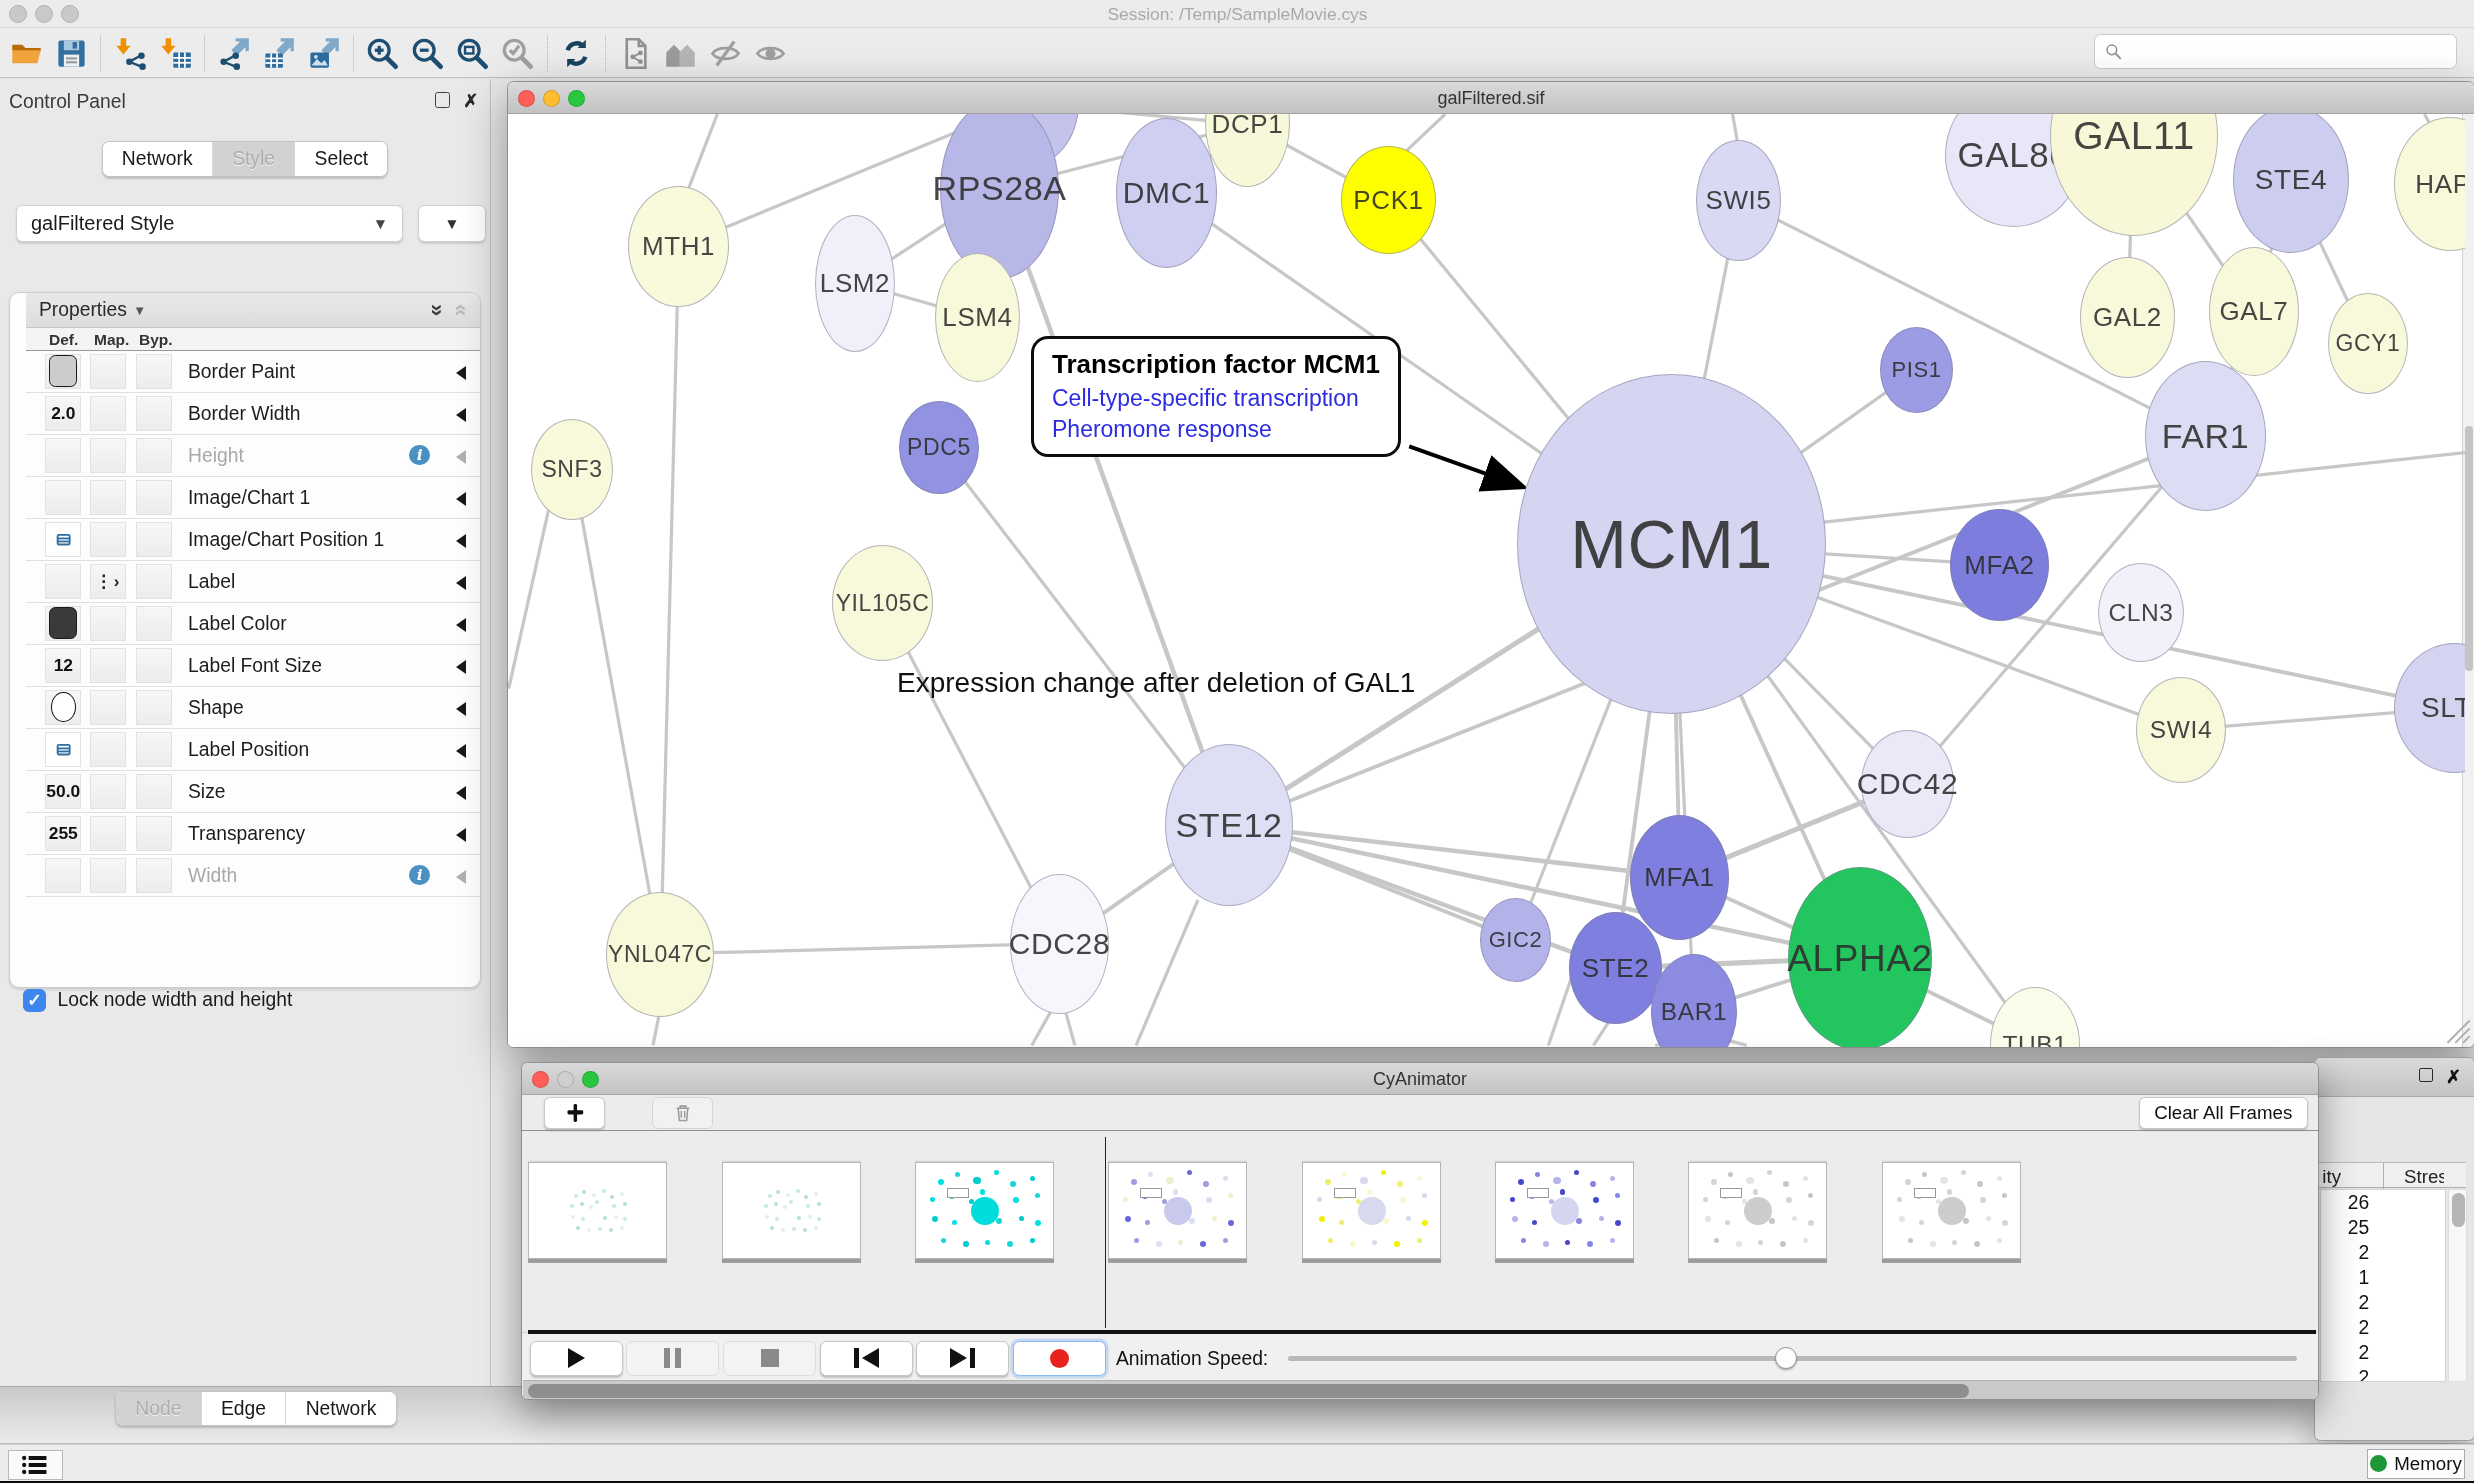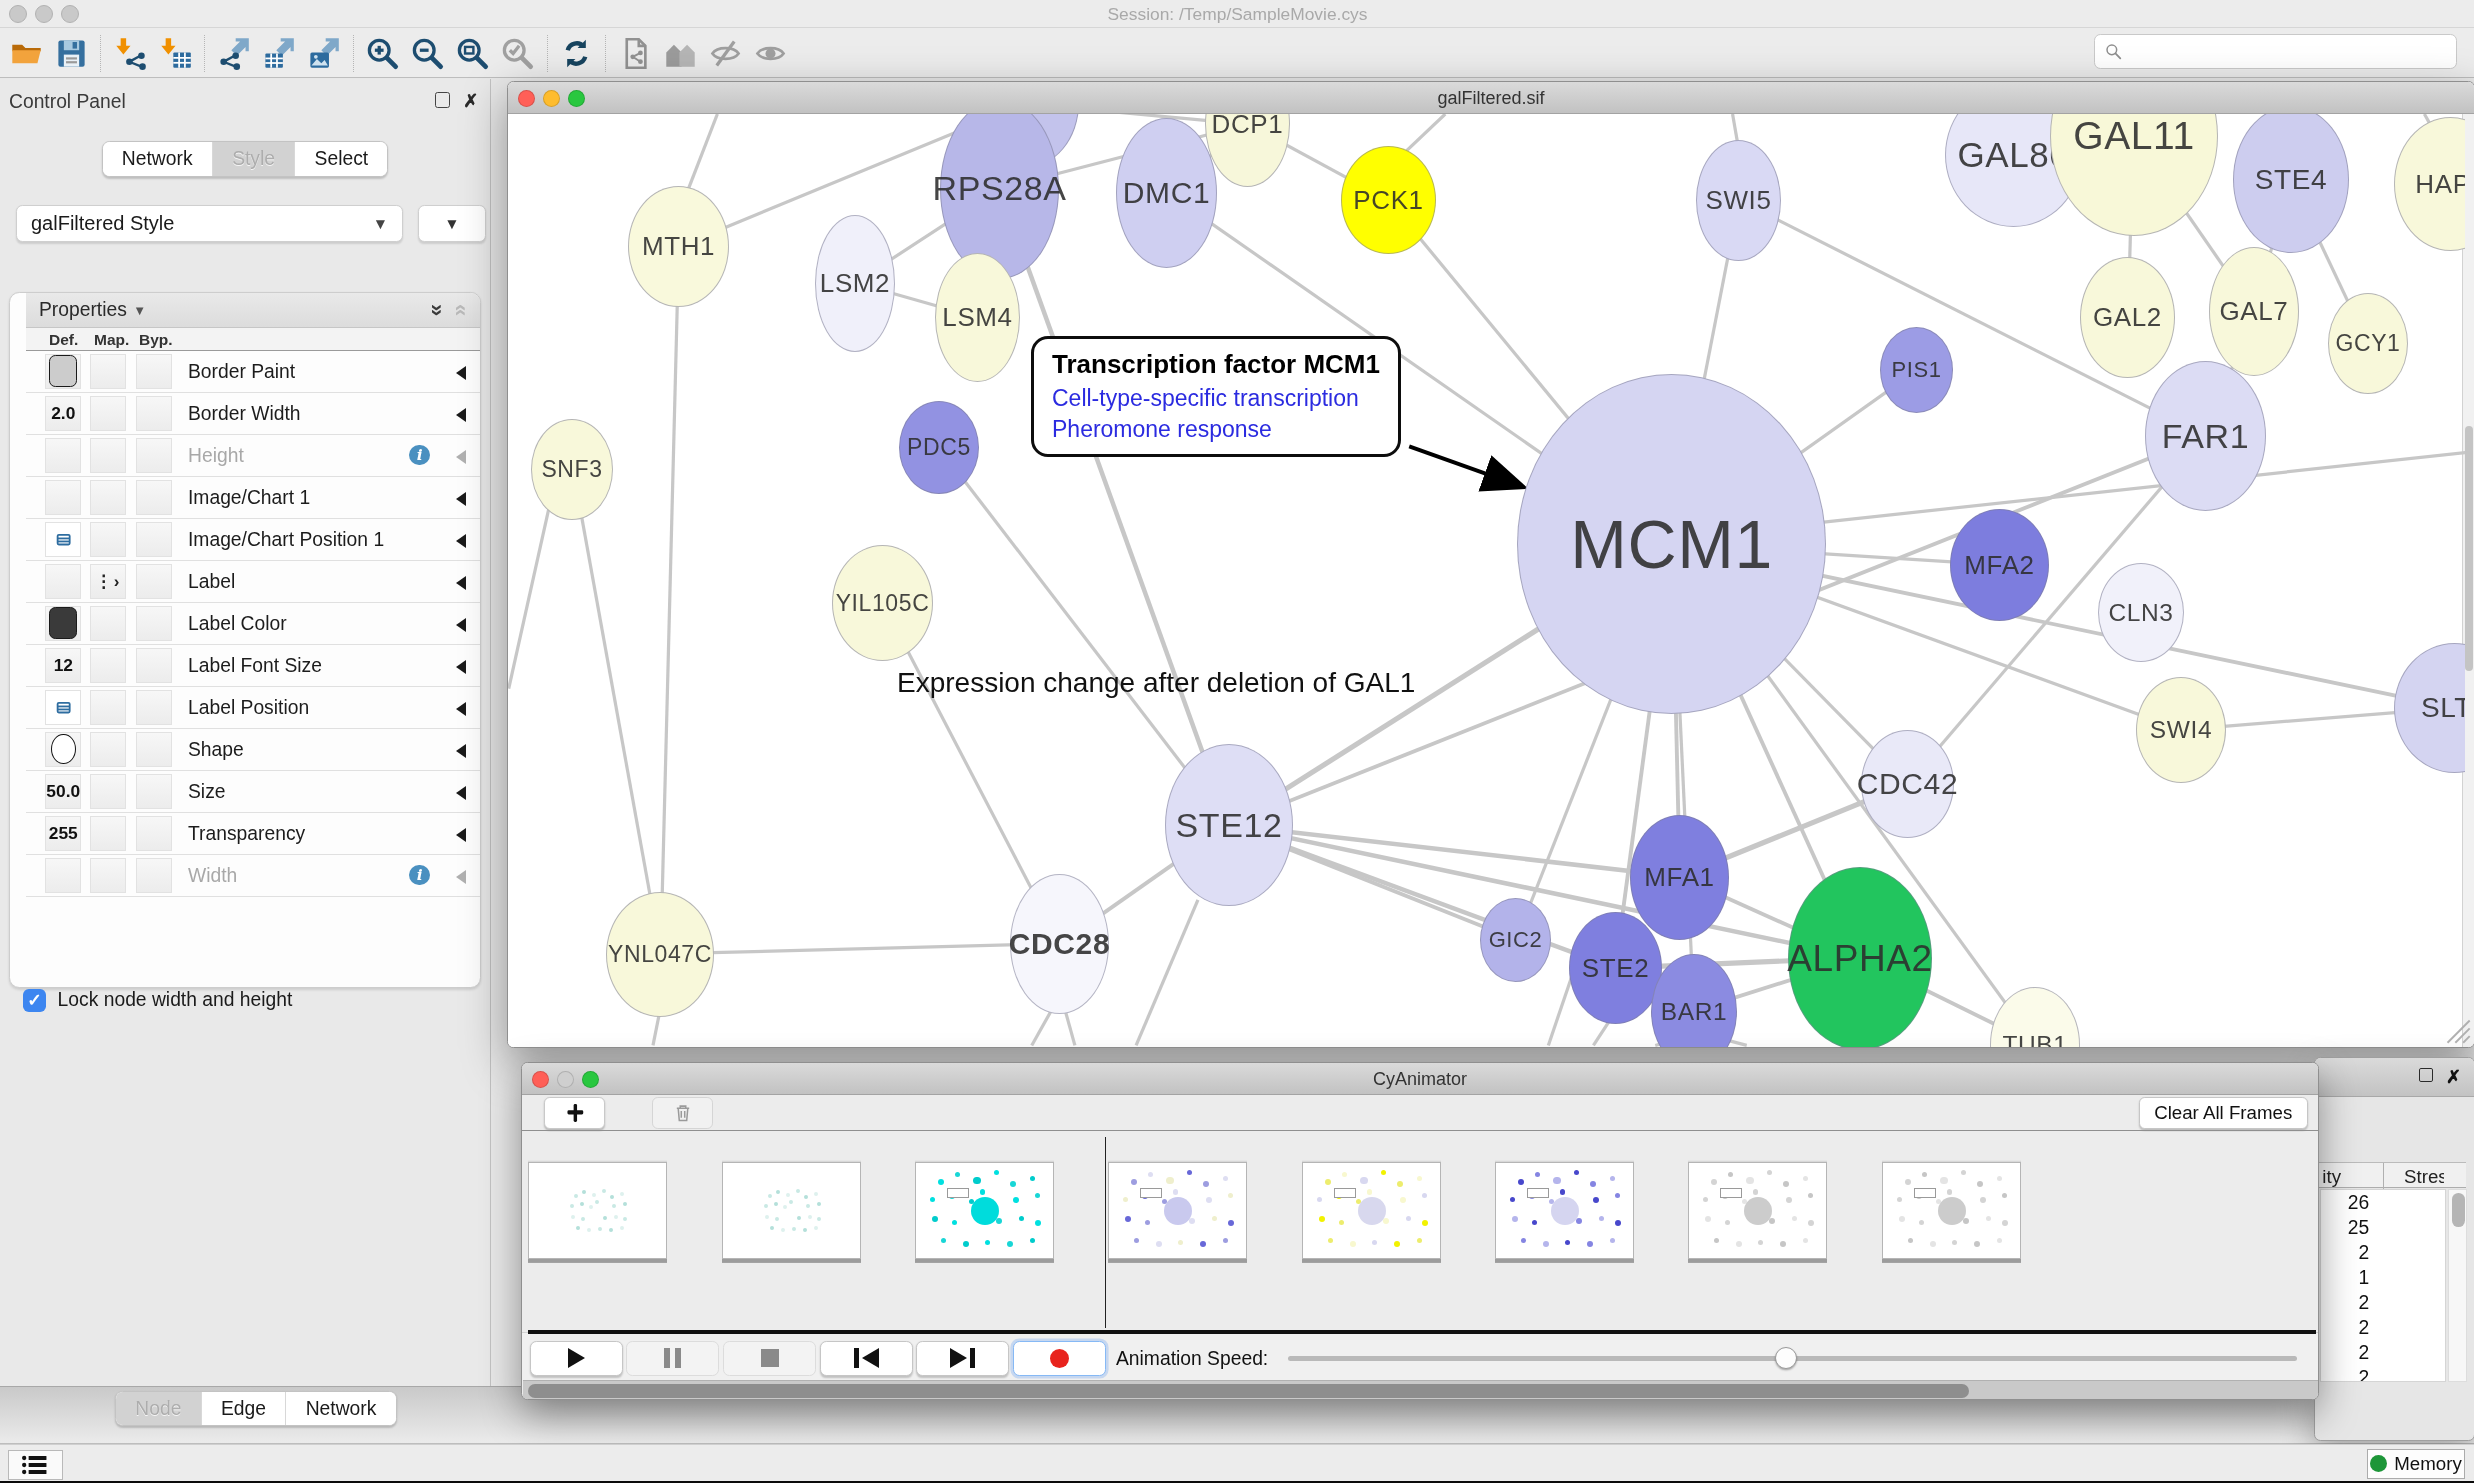--- a/index.html
+++ b/index.html
@@ -394,41 +394,41 @@
         <div class="prow">
           <div class="pcell" style="left: 19.3px;">
             <span class="pval">12</span>
           </div>
           <div class="pcell" style="left: 64px;"></div>
           <div class="pcell" style="left: 110px;"></div>
           <div class="pname">Label Font Size</div>
           <div class="parrow"></div>
         </div>
         <div class="prow">
+          <div class="pcell" style="left: 19.3px;">
+            <div class="pellipse"></div>
+          </div>
+          <div class="pcell" style="left: 64px;"></div>
+          <div class="pcell" style="left: 110px;"></div>
+          <div class="pname">Shape</div>
+          <div class="parrow"></div>
+        </div>
+        <div class="prow">
           <div class="pcell" style="left: 19.3px; background: rgb(255, 255, 255);">
             <svg width="19.3" height="19.3" viewBox="0 0 32 32">
               <g stroke="#2e6da0" stroke-width="3" fill="none">
                 <rect x="6" y="8" width="20" height="16" rx="2"></rect>
                 <line x1="6" y1="14" x2="26" y2="14"></line>
                 <line x1="6" y1="19" x2="26" y2="19"></line>
               </g>
             </svg>
           </div>
           <div class="pcell" style="left: 64px;"></div>
           <div class="pcell" style="left: 110px;"></div>
           <div class="pname">Label Position</div>
-          <div class="parrow"></div>
-        </div>
-        <div class="prow">
-          <div class="pcell" style="left: 19.3px;">
-            <div class="pellipse"></div>
-          </div>
-          <div class="pcell" style="left: 64px;"></div>
-          <div class="pcell" style="left: 110px;"></div>
-          <div class="pname">Shape</div>
           <div class="parrow"></div>
         </div>
         <div class="prow">
           <div class="pcell" style="left: 19.3px;">
             <span class="pval">50.0</span>
           </div>
           <div class="pcell" style="left: 64px;"></div>
           <div class="pcell" style="left: 110px;"></div>
           <div class="pname">Size</div>
           <div class="parrow"></div>
@@ -627,21 +627,21 @@
         </div>
         <div class="nnode" style="left: 1886px; top: 529px; width: 121px; height: 130px; background: rgb(212, 212, 241); font-size: 28px;">
           <span>SLT2</span>
         </div>
         <div class="nnode" style="left: 1353px; top: 616px; width: 93px; height: 108px; background: rgb(233, 233, 248); font-size: 30px;">
           <span>CDC42</span>
         </div>
         <div class="nnode" style="left: 657px; top: 630px; width: 128px; height: 162px; background: rgb(222, 222, 245); font-size: 34px;">
           <span>STE12</span>
         </div>
-        <div class="nnode" style="left: 502px; top: 760px; width: 99px; height: 140px; background: rgb(246, 246, 252); font-size: 30px; font-weight: bold;">
+        <div class="nnode" style="left: 502px; top: 760px; width: 99px; height: 140px; background: rgb(246, 246, 252); font-size: 30px;">
           <span>CDC28</span>
         </div>
         <div class="nnode" style="left: 98px; top: 778px; width: 108px; height: 125px; background: rgb(248, 248, 218); font-size: 23px;">
           <span>YNL047C</span>
         </div>
         <div class="nnode" style="left: 972px; top: 784px; width: 71px; height: 84px; background: rgb(179, 179, 234); font-size: 22px;">
           <span>GIC2</span>
         </div>
         <div class="nnode" style="left: 1122px; top: 701px; width: 99px; height: 125px; background: rgb(127, 127, 223); font-size: 26px;">
           <span>MFA1</span>

